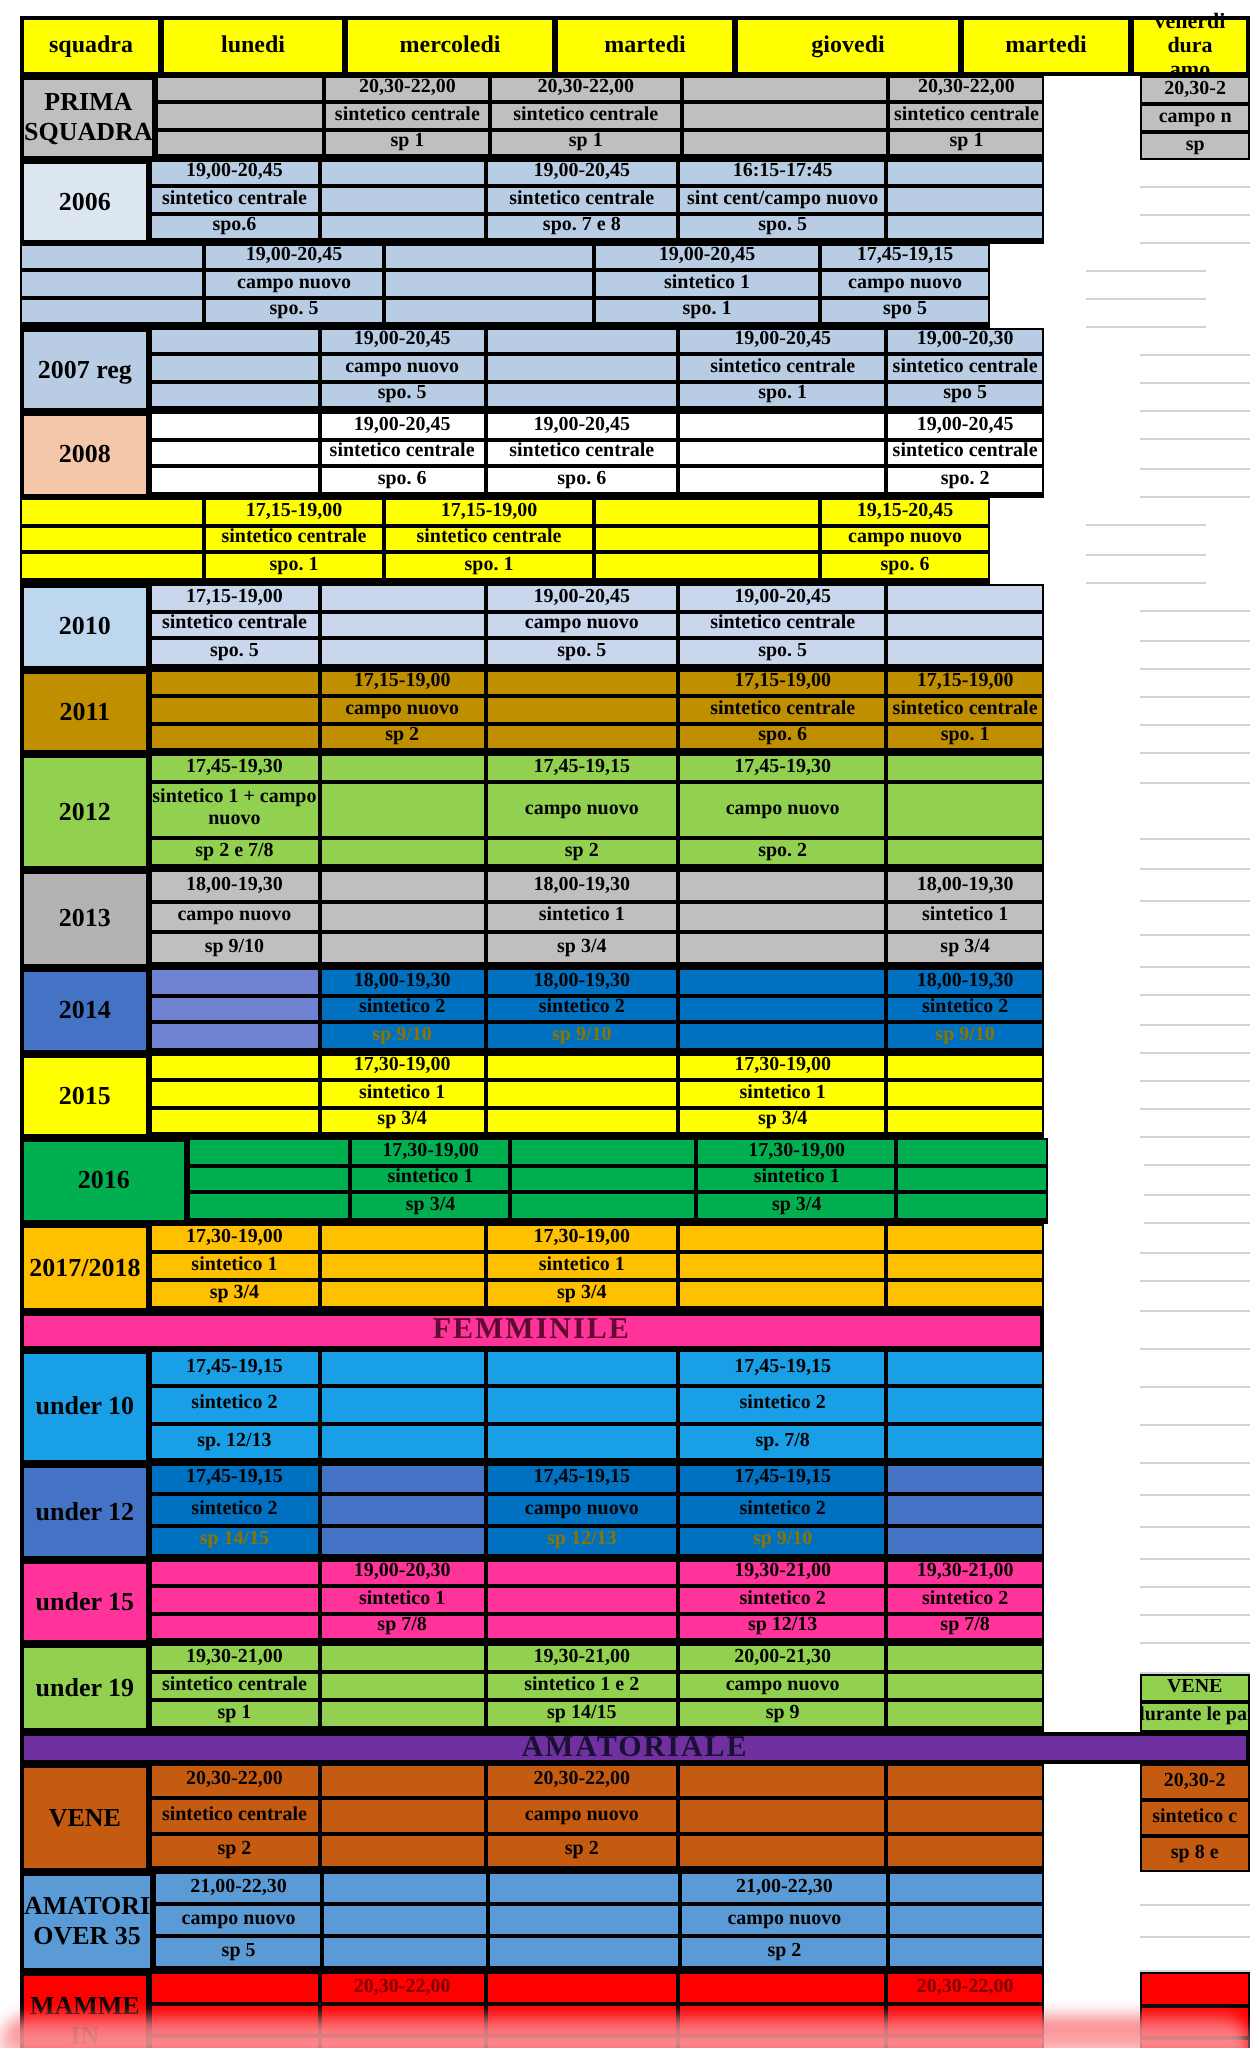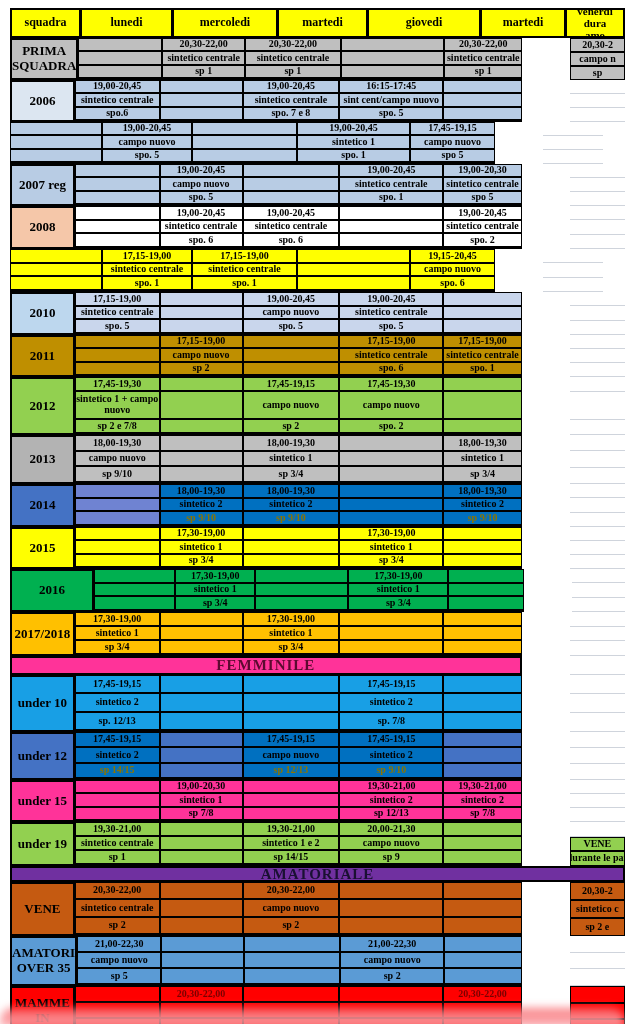--- a/index.html
+++ b/index.html
@@ -667,21 +667,21 @@
         <div class="c" style="background: rgb(197, 90, 17); color: rgb(0, 0, 0);"></div>
       </div>
       <div class="daycol" style="width: 85px; grid-template-rows: 1fr 1fr 1fr;">
         <div class="c" style="background: rgb(197, 90, 17); color: rgb(0, 0, 0);"></div>
         <div class="c" style="background: rgb(197, 90, 17); color: rgb(0, 0, 0);"></div>
         <div class="c" style="background: rgb(197, 90, 17); color: rgb(0, 0, 0);"></div>
       </div>
       <div class="gridstrip" style="width: 60px; grid-template-rows: 1fr 1fr 1fr;">
         <div class="c" style="background: rgb(197, 90, 17); white-space: nowrap; color: rgb(0, 0, 0);">20,30-2</div>
         <div class="c" style="background: rgb(197, 90, 17); white-space: nowrap; color: rgb(0, 0, 0);">sintetico c</div>
-        <div class="c" style="background: rgb(197, 90, 17); white-space: nowrap; color: rgb(0, 0, 0);">sp 2 e</div>
+        <div class="c" style="background: rgb(197, 90, 17); white-space: nowrap; color: rgb(0, 0, 0);">sp 8 e</div>
       </div>
     </div>
     <div class="block" style="height: 50px;">
       <div class="lbl" style="width: 70px; background: rgb(91, 155, 213);">AMATORI
 OVER 35</div>
       <div class="daycol" style="width: 92px; grid-template-rows: 1fr 1fr 1fr;">
         <div class="c" style="background: rgb(91, 155, 213); color: rgb(0, 0, 0);">21,00-22,30</div>
         <div class="c" style="background: rgb(91, 155, 213); color: rgb(0, 0, 0);">campo nuovo</div>
         <div class="c" style="background: rgb(91, 155, 213); color: rgb(0, 0, 0);">sp 5</div>
       </div>

